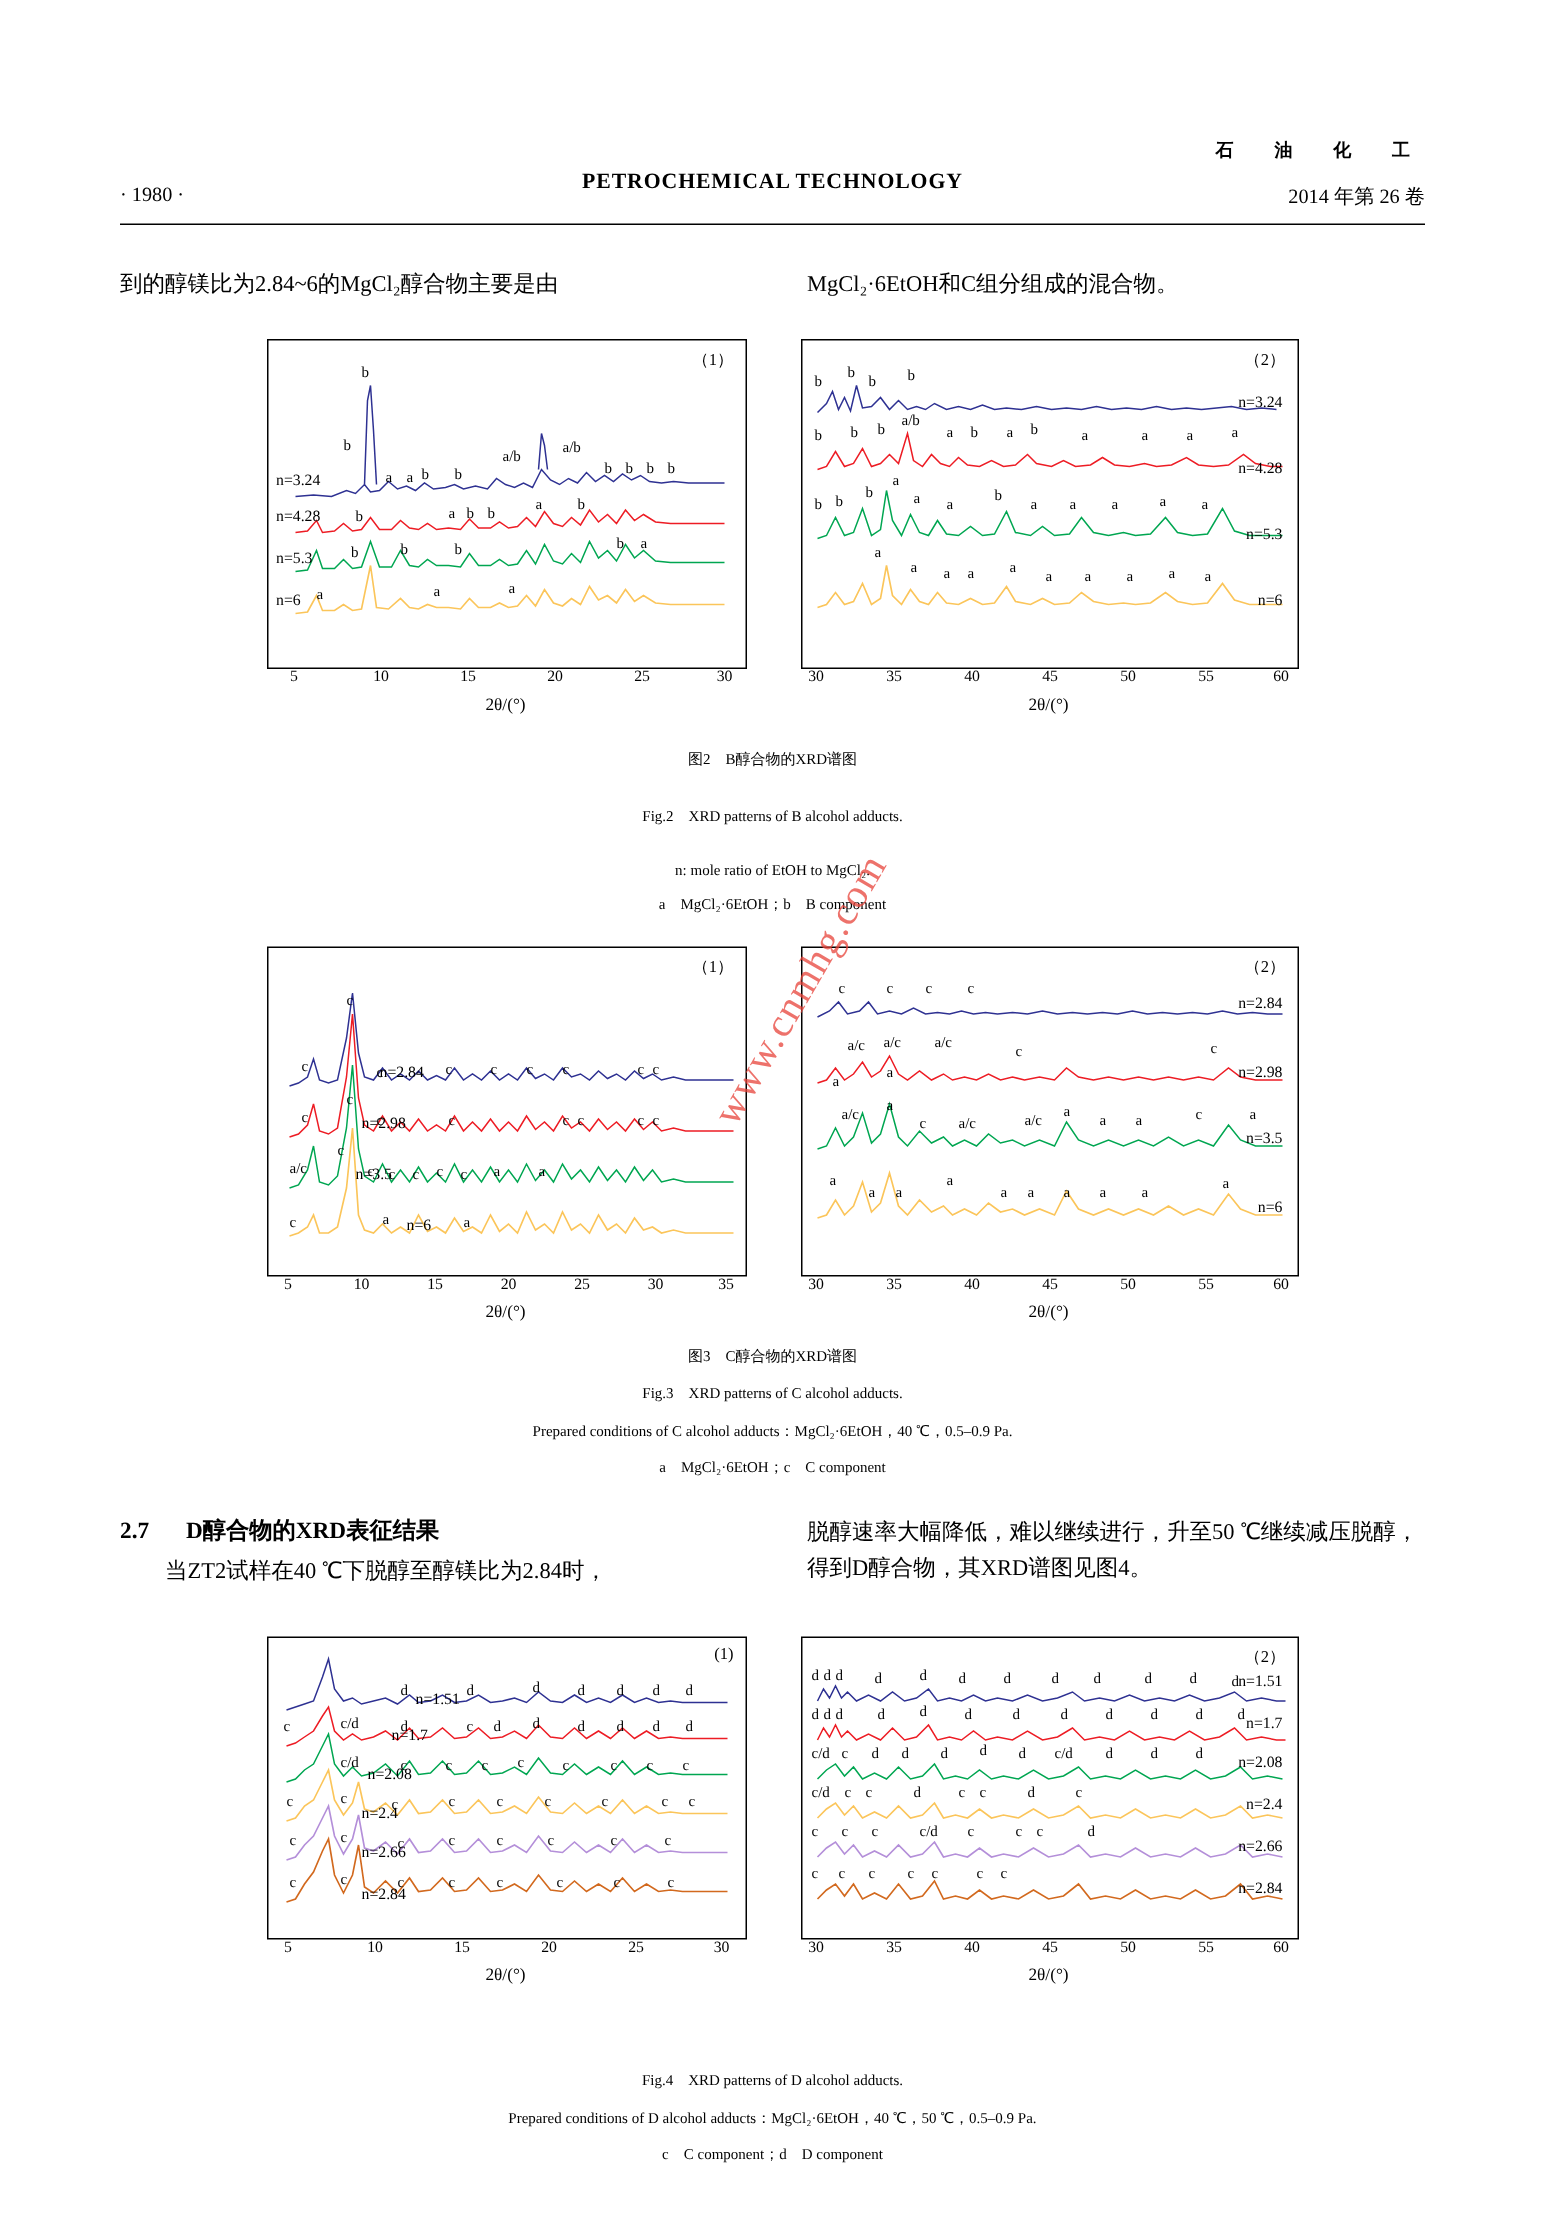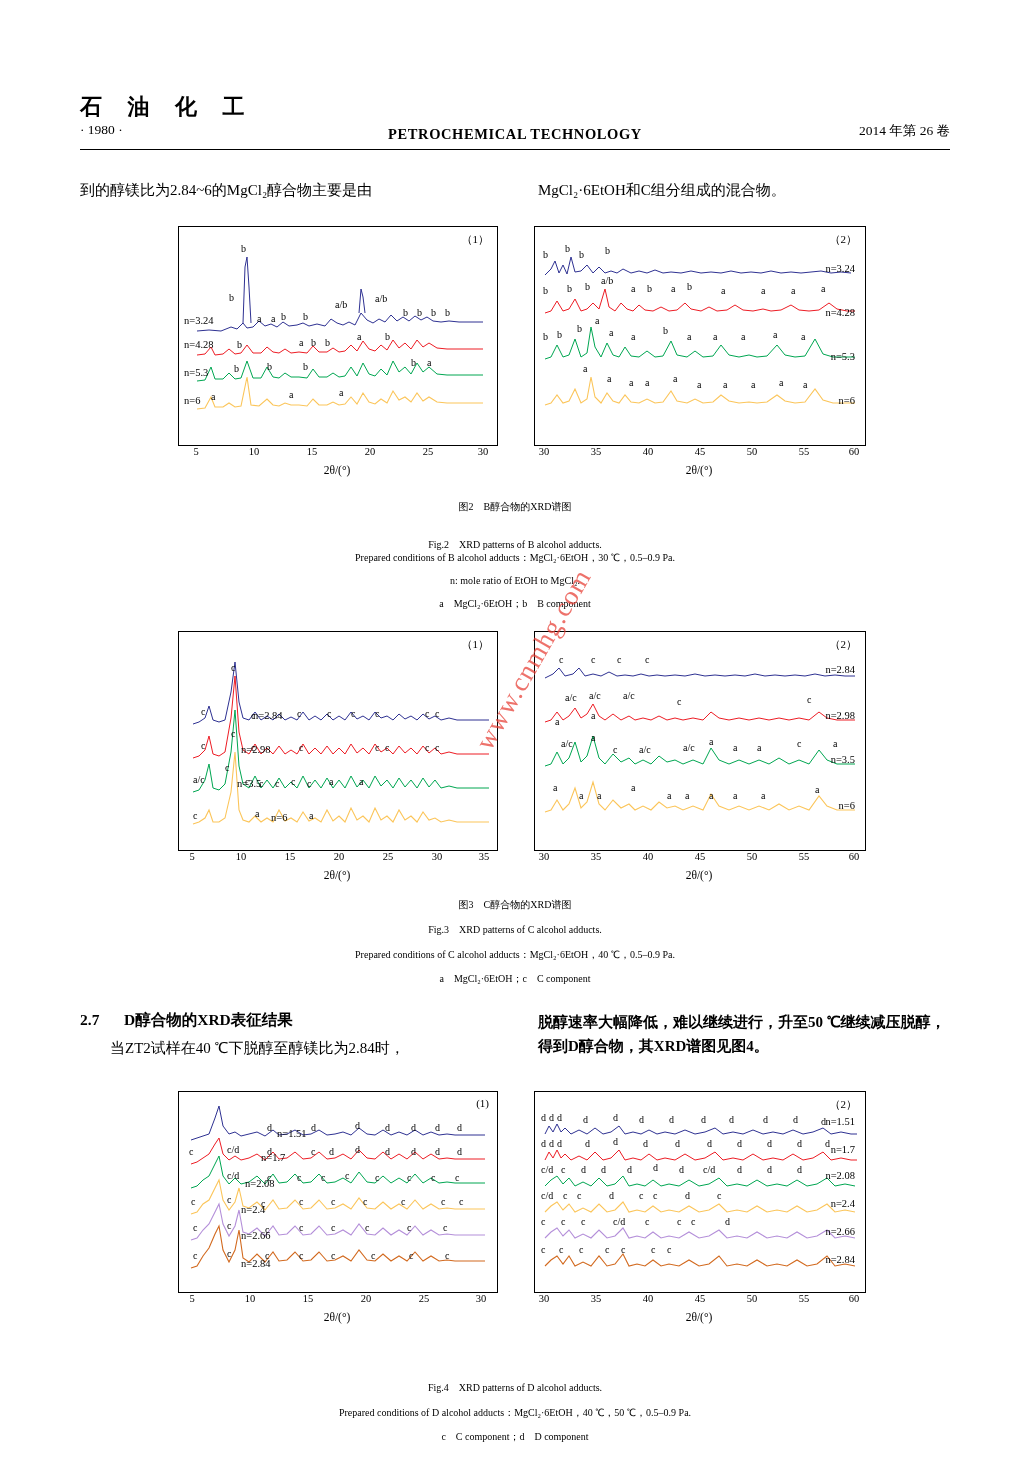--- a/index.html
+++ b/index.html
@@ -6,22 +6,22 @@
   body{
     width:1030px;height:1476px;background:#fff;
     font-family:"Liberation Serif",serif;color:#000;
     position:relative;overflow:hidden;
   }
   .page{position:absolute;left:0;top:0;width:1030px;height:1476px;}
 
   
   .hdr{position:absolute;left:80px;top:92px;width:870px;}
   .hdr-cn{
-    text-align:left;font-size:22px;letter-spacing:10px;
-    font-family:Liberation Serif, serif;font-weight:700;
+    text-align:right;font-size:12px;letter-spacing:10px;
+    font-family:Liberation Mono, monospace;font-weight:700;
   }
   .hdr-en{
     text-align:center;font-size:14.5px;letter-spacing:.6px;margin-top:4px;
     font-family:"Liberation Serif",serif;font-weight:700;
   }
   .hdr-left{position:absolute;left:0;top:30px;font-size:13.5px;}
   .hdr-right{position:absolute;right:0;top:30px;font-size:13.5px;}
   .hdr-rule{position:absolute;left:0;top:57px;width:870px;border-top:1.2px solid #000;}
 
   
@@ -177,21 +177,20 @@
     <span class="tick" style="left:114px;top:0;">40</span>
     <span class="tick" style="left:166px;top:0;">45</span>
     <span class="tick" style="left:218px;top:0;">50</span>
     <span class="tick" style="left:270px;top:0;">55</span>
     <span class="tick" style="left:320px;top:0;">60</span>
     <div class="axis-label" style="top:18px;">2θ/(°)</div>
   </div>
 
   <div class="capt" style="top:497px;">图2　B醇合物的XRD谱图</div>
   <div class="capt" style="top:523px;margin-top:12px;">Fig.2　XRD patterns of B alcohol adducts.</div>
-  <div class="capt" style="top:548px;">Prepared conditions of B alcohol adducts：MgCl₂·6EtOH，30 ℃，0.5–0.9 Pa.</div>
   <div class="capt" style="top:571px;">n: mole ratio of EtOH to MgCl₂.</div>
   <div class="capt" style="top:594px;">a　MgCl₂·6EtOH；b　B component</div>
 
   <div class="fig" style="left:178px;top:631px;width:318px;height:218px;">
     <div class="panel-id">（1）</div>
     <svg width="316" height="216" viewBox="0 0 316 216">
       <polyline fill="none" stroke="#2e3192" stroke-width="1" points="14,92 20,90 26,86 30,74 34,88 40,90 46,88 52,60 56,30 60,70 64,86 70,88 76,80 82,88 88,84 94,88 100,82 106,88 112,85 118,88 124,80 130,88 136,84 142,88 148,82 154,88 160,84 166,88 172,80 178,87 184,84 190,88 196,80 202,86 208,84 214,88 220,82 226,87 232,84 238,88 244,82 250,87 256,84 262,88 270,86 278,88 288,88 300,88 310,88"></polyline>
       <polyline fill="none" stroke="#ed1c24" stroke-width="1" points="14,126 20,124 26,118 30,104 34,122 40,124 46,120 52,86 56,44 60,100 64,118 70,122 76,112 82,122 88,116 94,122 100,114 106,122 112,118 118,122 124,112 130,122 136,116 142,122 148,114 154,122 160,116 166,122 172,112 178,121 184,116 190,122 196,112 202,120 208,116 214,122 220,114 226,121 232,116 238,122 244,114 250,121 256,116 262,122 270,120 278,122 288,122 300,122 310,122"></polyline>
       <polyline fill="none" stroke="#00a651" stroke-width="1" points="14,160 20,158 26,148 30,132 34,156 40,158 46,152 52,120 56,78 60,134 64,152 70,156 76,144 82,156 88,148 94,156 100,146 106,156 112,150 118,156 124,144 130,156 136,148 142,156 148,146 154,156 160,148 166,156 172,144 178,155 184,148 190,156 196,144 202,154 208,148 214,156 220,146 226,155 232,148 238,156 244,146 250,155 256,148 262,156 270,154 278,156 288,156 300,156 310,156"></polyline>
       <polyline fill="none" stroke="#fbc55a" stroke-width="1.1" points="14,192 20,190 26,186 30,178 34,190 40,190 46,186 52,160 56,120 60,178 64,188 70,190 76,184 82,190 88,186 94,190 100,178 106,189 112,186 118,190 124,180 130,189 136,186 142,190 148,178 154,189 160,184 166,190 172,176 178,188 184,184 190,190 196,176 202,188 208,184 214,190 220,178 226,188 232,184 238,190 244,180 250,188 256,186 262,190 270,188 278,190 288,190 300,190 310,190"></polyline>
@@ -300,21 +299,21 @@
 
   <div class="capt" style="top:895px;">图3　C醇合物的XRD谱图</div>
   <div class="capt" style="top:920px;">Fig.3　XRD patterns of C alcohol adducts.</div>
   <div class="capt" style="top:945px;">Prepared conditions of C alcohol adducts：MgCl₂·6EtOH，40 ℃，0.5–0.9 Pa.</div>
   <div class="capt" style="top:969px;">a　MgCl₂·6EtOH；c　C component</div>
 
   <div class="sec-head" style="top:1010px;">
     <span class="num">2.7</span><span>D醇合物的XRD表征结果</span>
   </div>
   <div class="col-l indent" style="top:1036px;">当ZT2试样在40 ℃下脱醇至醇镁比为2.84时，</div>
-  <div class="col-r" style="top:1010px;font-weight:bold;">脱醇速率大幅降低，难以继续进行，升至50 ℃继续减压脱醇，得到D醇合物，其XRD谱图见图4。</div>
+  <div class="col-r" style="top:1010px;">脱醇速率大幅降低，难以继续进行，升至50 ℃继续减压脱醇，得到D醇合物，其XRD谱图见图4。</div>
 
   <div class="fig" style="left:178px;top:1091px;width:318px;height:200px;">
     <div class="panel-id">(1)</div>
     <svg width="316" height="198" viewBox="0 0 316 198">
       <polyline fill="none" stroke="#2e3192" stroke-width="1" points="12,48 18,46 24,44 30,42 36,26 40,14 44,34 50,42 56,40 62,44 70,42 78,40 86,44 94,38 100,43 108,42 116,38 124,43 132,42 140,38 148,43 156,42 164,40 172,43 180,36 188,42 196,43 204,38 212,43 220,40 228,43 236,38 244,43 252,40 260,43 268,42 276,43 286,43 296,43 306,43"></polyline>
       <polyline fill="none" stroke="#ed1c24" stroke-width="1" points="12,72 18,70 24,66 30,62 36,52 40,46 44,62 50,68 56,64 62,68 70,66 78,62 86,68 94,60 100,67 108,66 116,60 124,67 132,66 140,60 148,67 156,66 164,62 172,67 180,58 188,66 196,67 204,60 212,67 220,62 228,67 236,60 244,67 252,62 260,67 268,66 276,67 286,67 296,67 306,67"></polyline>
       <polyline fill="none" stroke="#00a651" stroke-width="1" points="12,96 18,94 24,88 30,84 36,72 40,64 44,84 50,92 56,86 62,92 70,90 78,84 86,92 94,82 100,91 108,90 116,82 124,91 132,90 140,82 148,91 156,90 164,86 172,91 180,80 188,90 196,91 204,84 212,91 220,86 228,91 236,82 244,91 252,86 260,91 268,90 276,91 286,91 296,91 306,91"></polyline>
       <polyline fill="none" stroke="#fbc55a" stroke-width="1.1" points="12,122 18,120 24,112 30,108 36,96 40,88 44,108 50,118 56,110 60,96 64,114 70,116 78,110 86,118 94,108 100,117 108,116 116,108 124,117 132,116 140,108 148,117 156,116 164,112 172,117 180,106 188,116 196,117 204,110 212,117 220,112 228,117 236,108 244,117 252,112 260,117 268,116 276,117 286,117 296,117 306,117"></polyline>
       <polyline fill="none" stroke="#b48fd9" stroke-width="1.1" points="12,148 18,146 24,138 30,132 36,120 40,112 44,132 50,144 56,134 60,118 64,140 70,142 78,136 86,144 94,134 100,143 108,142 116,134 124,143 132,142 140,134 148,143 156,142 164,138 172,143 180,132 188,142 196,143 204,136 212,143 220,138 228,143 236,134 244,143 252,138 260,143 268,142 276,143 286,143 296,143 306,143"></polyline>
       <polyline fill="none" stroke="#d2691e" stroke-width="1.1" points="12,176 18,174 24,164 30,156 36,142 40,134 44,158 50,170 56,158 60,138 64,166 70,170 78,162 86,170 94,160 100,169 108,168 116,160 124,169 132,168 140,160 148,169 156,168 164,164 172,169 180,158 188,168 196,169 204,162 212,169 220,164 228,169 236,160 244,169 252,164 260,169 268,168 276,169 286,169 296,169 306,169"></polyline>

